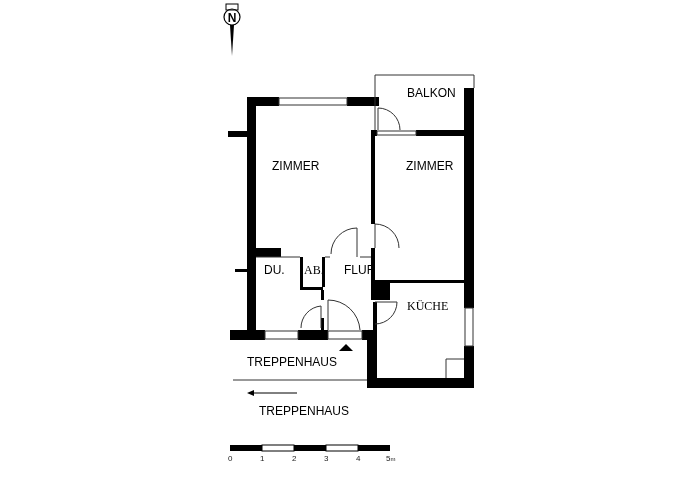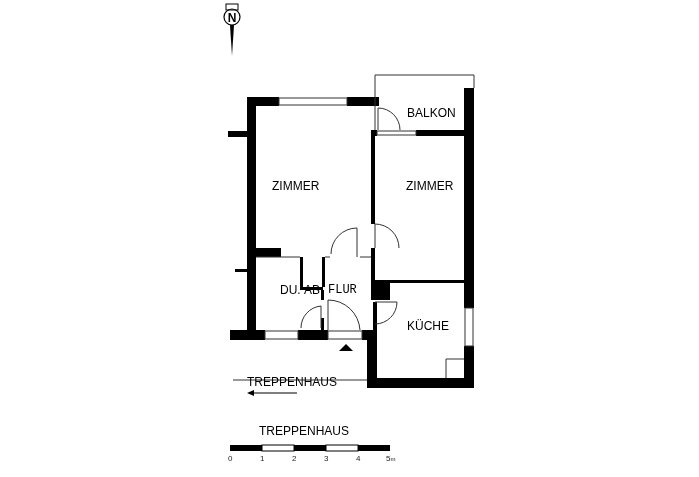--- a/index.html
+++ b/index.html
@@ -1,18 +1,18 @@
 <!DOCTYPE html>
 <html><head>
 <meta charset="utf-8">
 <style>
   html, body { margin: 0; padding: 0; background: #ffffff; }
   body { width: 699px; height: 477px; position: relative; overflow: hidden; font-family: "Liberation Sans", sans-serif; }
   #plan { position: absolute; left: 0; top: 0; width: 699px; height: 477px; }
-  .lbl { position: absolute; font-family: "Liberation Sans", sans-serif; font-size: 12px; color: #000; white-space: nowrap; line-height: 1; margin-top: 20px; }
+  .lbl { position: absolute; font-family: "Liberation Sans", sans-serif; font-size: 12px; color: #000; white-space: nowrap; line-height: 1; }
   .tick { position: absolute; font-family: "Liberation Sans", sans-serif; font-size: 8px; color: #222; line-height: 1; }
 </style>
 </head>
 <body>
 
 <svg id="plan" viewBox="0 0 699 477" xmlns="http://www.w3.org/2000/svg">
 
   <g>
     <rect x="226" y="4" width="12" height="6" fill="none" stroke="#000" stroke-width="1"></rect>
     <circle cx="232" cy="17" r="8" fill="none" stroke="#000" stroke-width="1.2"></circle>
@@ -117,24 +117,24 @@
     <rect x="262" y="445" width="32" height="6" fill="#fff" stroke="#000" stroke-width="1"></rect>
     <rect x="294" y="445" width="32" height="6" fill="#000"></rect>
     <rect x="326" y="445" width="32" height="6" fill="#fff" stroke="#000" stroke-width="1"></rect>
     <rect x="358" y="445" width="32" height="6" fill="#000"></rect>
   </g>
 </svg>
 
 <div class="lbl" style="left:272px;top:160px;">ZIMMER</div>
 <div class="lbl" style="left:406px;top:160px;">ZIMMER</div>
 <div class="lbl" style="left:407px;top:87px;">BALKON</div>
-<div class="lbl" style="left:280px;top:264px;">DU.</div>
-<div class="lbl" style="left:304px;top:264px;">AB.</div>
-<div class="lbl" style="left:328px;top:264px;font-family:Liberation Mono, monospace;">FLUR</div>
-<div class="lbl" style="left:407px;top:300px;">KÜCHE</div>
+<div class="lbl" style="left:264px;top:264px;">DU.</div>
+<div class="lbl" style="left:304px;top:264px;font-family:Liberation Serif, serif;">AB.</div>
+<div class="lbl" style="left:344px;top:264px;">FLUR</div>
+<div class="lbl" style="left:407px;top:300px;font-family:Liberation Serif, serif;">KÜCHE</div>
 
 <div class="lbl" style="left:247px;top:356px;">TREPPENHAUS</div>
 <div class="lbl" style="left:259px;top:405px;">TREPPENHAUS</div>
 
 <div class="tick" style="left:228px;top:455px;">0</div>
 <div class="tick" style="left:260px;top:455px;">1</div>
 <div class="tick" style="left:292px;top:455px;">2</div>
 <div class="tick" style="left:324px;top:455px;">3</div>
 <div class="tick" style="left:356px;top:455px;">4</div>
 <div class="tick" style="left:386px;top:455px;"><span>5</span><span style="font-size:6px">m</span></div>

